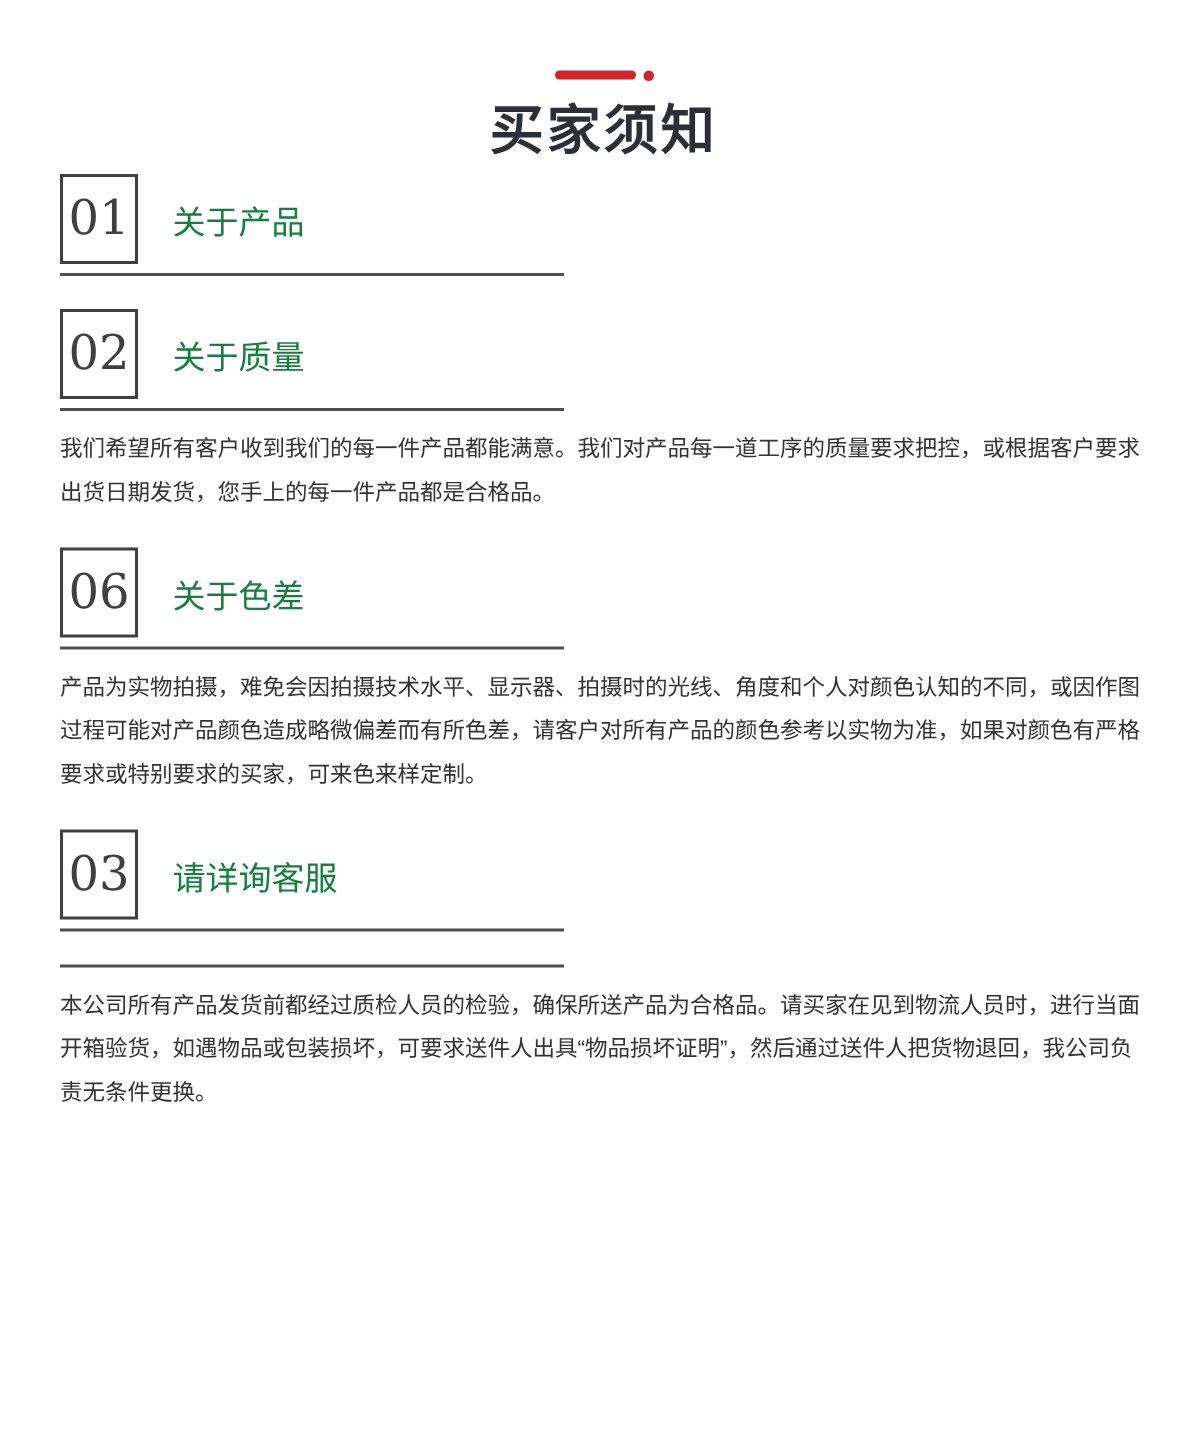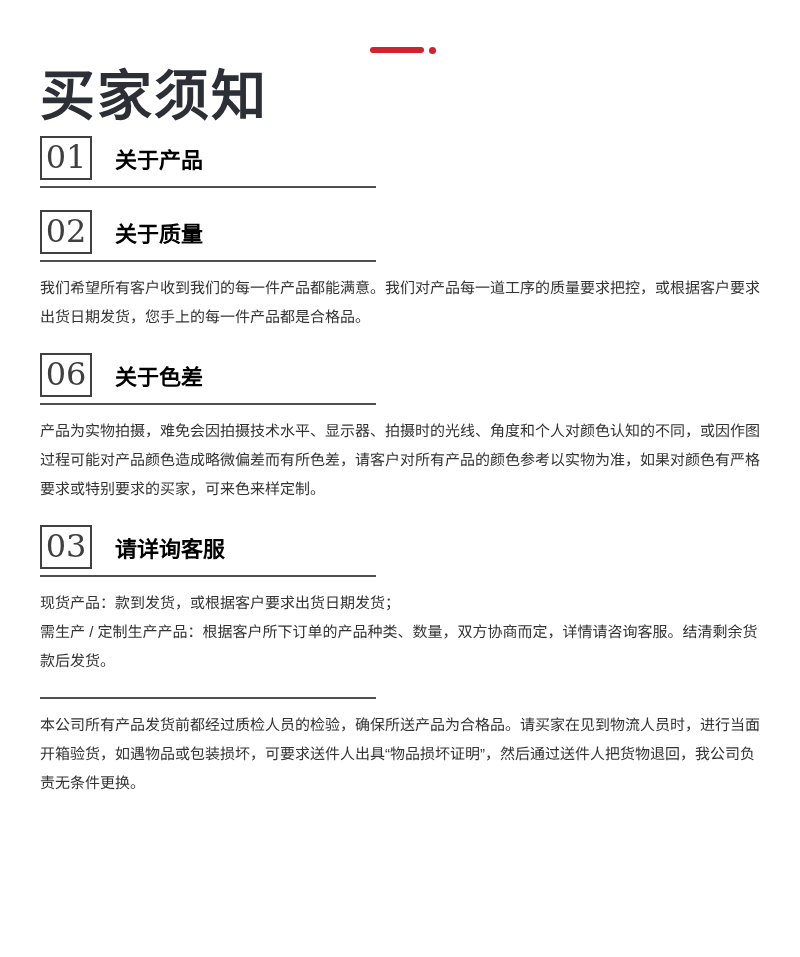--- a/index.html
+++ b/index.html
@@ -35,21 +35,22 @@
     background: var(--accent, #d0232d);
   }
   .decor-dot {
     width: 7px;
     height: 7px;
     border-radius: 50%;
     background: var(--accent, #d0232d);
   }
   .page-title {
     margin: 0 0 10px 0;
-    font-size: 55px;
+    text-align: center;
+    font-size: 36px;
     line-height: 1.05;
     font-weight: 800;
     letter-spacing: 2px;
     color: #2c2f36;
   }
   .page-subtitle {
     text-align: center;
     font-size: 12px;
     letter-spacing: 3px;
     color: #c9c9c9;
@@ -60,36 +61,36 @@
   .section {
     margin-bottom: 22px;
   }
   .sec-head {
     display: flex;
     align-items: center;
     gap: 23px;
   }
   .num-box {
     width: 52px;
-    height: 44px;
+    height: 60px;
     border: 2px solid #404040;
     box-sizing: border-box;
     display: flex;
     align-items: center;
     justify-content: center;
     font-family: "DejaVu Serif", "Liberation Serif", serif;
     font-size: 32px;
     line-height: 1;
     color: #404040;
     padding-bottom: 2px;
   }
   .sec-title {
     font-size: 22px;
-    font-weight: bold;
-    color: #000000;
+    font-weight: normal;
+    color: #15803d;
   }
   .sec-divider {
     width: 336px;
     height: 2px;
     background: #4f4f4f;
     margin: 6px 0 11px 0;
   }
   .sec-body p {
     margin: 0;
     font-size: 15px;
@@ -137,24 +138,20 @@
       <p>产品为实物拍摄，难免会因拍摄技术水平、显示器、拍摄时的光线、角度和个人对颜色认知的不同，或因作图过程可能对产品颜色造成略微偏差而有所色差，请客户对所有产品的颜色参考以实物为准，如果对颜色有严格要求或特别要求的买家，可来色来样定制。</p>
     </div>
   </div>
 
   <div class="section">
     <div class="sec-head">
       <div class="num-box">03</div>
       <div class="sec-title">请详询客服</div>
     </div>
     <div class="sec-divider"></div>
-    <div class="sec-body">
-      <p>现货产品：款到发货，或根据客户要求出货日期发货；</p>
-      <p>需生产 / 定制生产产品：根据客户所下订单的产品种类、数量，双方协商而定，详情请咨询客服。结清剩余货款后发货。</p>
-    </div>
   </div>
 
   <div class="section">
     <div class="sec-divider"></div>
     <div class="sec-body">
       <p>本公司所有产品发货前都经过质检人员的检验，确保所送产品为合格品。请买家在见到物流人员时，进行当面开箱验货，如遇物品或包装损坏，可要求送件人出具“物品损坏证明”，然后通过送件人把货物退回，我公司负责无条件更换。</p>
     </div>
   </div>
 
 </div>

